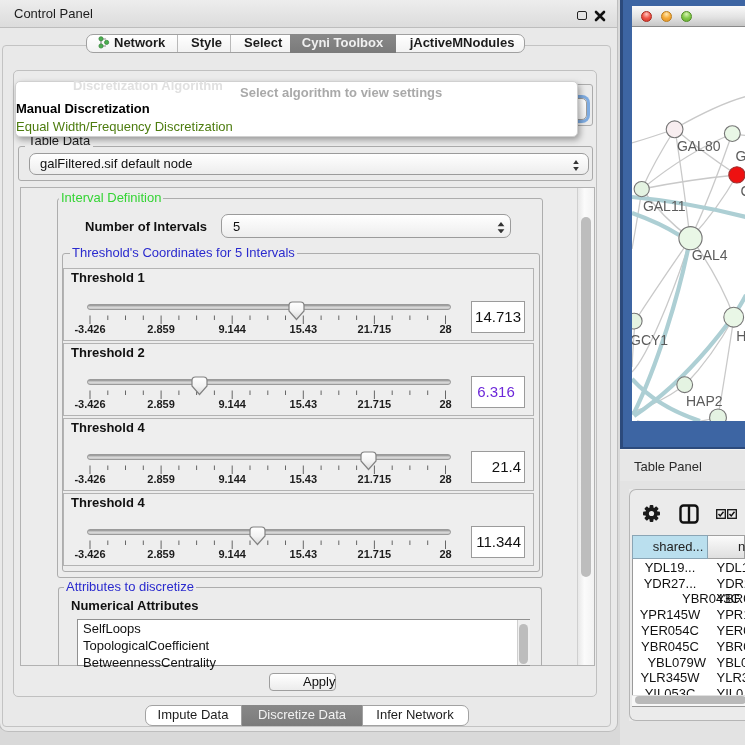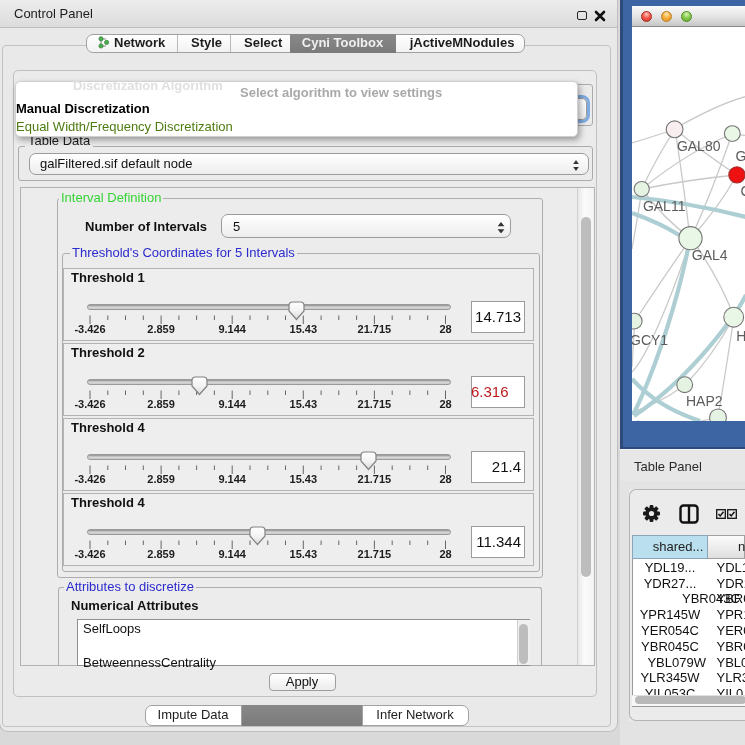--- a/index.html
+++ b/index.html
@@ -122,21 +122,21 @@
 <defs>
         <linearGradient id="thg342" x1="0" y1="0" x2="0" y2="1">
           <stop offset="0" stop-color="#ffffff"></stop>
           <stop offset="0.55" stop-color="#f2f2f2"></stop>
           <stop offset="1" stop-color="#d8d8d8"></stop>
         </linearGradient>
       </defs>
 <path d="M1,4.5 Q1,1 4.5,1 L12.5,1 Q16,1 16,4.5 L16,10 L8.5,18.5 L1,10 Z" fill="url(#thg342)" stroke="#828282" stroke-width="1.2"></path>
     </svg>
 <div class="abs" style="left:471px;top:376.0px;width:54px;height:32px;background:#ffffff;border:1px solid #9b9b9b;"></div>
-<div class="lbl" style="left:471px;top:377.0px;height:30px;line-height:30px;font-size:15px;color:#b91c1c;width:50px;text-align:left;">6.316</div>
+<div class="lbl" style="left:471px;top:377.0px;height:30px;line-height:30px;font-size:15px;color:#6d28d9;width:50px;text-align:center;">6.316</div>
 <div class="abs" style="left:63px;top:417.5px;width:470.5px;height:73px;border:1px solid #b3b3b3;background:#eeeeee;"></div>
 <div class="lbl" style="left:71px;top:414.5px;height:26px;line-height:26px;font-size:13px;color:#111;font-weight:bold;">Threshold 4</div>
 <div class="abs" style="left:87px;top:454.0px;width:364px;height:6px;background:linear-gradient(#8f8f8f,#d9d9d9 55%,#c7c7c7);border:1px solid #9a9a9a;border-radius:3px;"></div>
 <svg class="abs" style="left:70px;top:465.0px" width="390" height="28" viewBox="0 0 390 28">
       <line x1="20.0" y1="0.5" x2="20.0" y2="9" stroke="#666" stroke-width="1"></line>
       <line x1="37.8" y1="0.5" x2="37.8" y2="5" stroke="#666" stroke-width="1"></line>
       <line x1="55.5" y1="0.5" x2="55.5" y2="5" stroke="#666" stroke-width="1"></line>
       <line x1="73.3" y1="0.5" x2="73.3" y2="5" stroke="#666" stroke-width="1"></line>
       <line x1="91.1" y1="0.5" x2="91.1" y2="9" stroke="#666" stroke-width="1"></line>
       <line x1="108.9" y1="0.5" x2="108.9" y2="5" stroke="#666" stroke-width="1"></line>
@@ -216,28 +216,30 @@
       </defs>
 <path d="M1,4.5 Q1,1 4.5,1 L12.5,1 Q16,1 16,4.5 L16,10 L8.5,18.5 L1,10 Z" fill="url(#thg492)" stroke="#828282" stroke-width="1.2"></path>
     </svg>
 <div class="abs" style="left:471px;top:526.0px;width:54px;height:32px;background:#ffffff;border:1px solid #9b9b9b;"></div>
 <div class="lbl" style="left:471px;top:527.0px;height:30px;line-height:30px;font-size:15px;color:#111;width:50px;text-align:right;">11.344</div>
 <div class="abs" style="left:58px;top:587px;width:484px;height:79px;border:1px solid #adadad;border-radius:3px 3px 0 0;border-bottom:none;"></div>
 <div class="lbl" style="left:64px;top:574px;height:26px;line-height:26px;font-size:13px;color:#2a2ace;"><span style="background:#ececec;padding:0 2px;">Attributes to discretize</span></div>
 <div class="lbl" style="left:71px;top:593px;height:26px;line-height:26px;font-size:13px;color:#111;font-weight:bold;">Numerical Attributes</div>
 <div class="abs" style="left:77px;top:618.5px;width:453px;height:47.5px;background:#ffffff;border:1px solid #909090;overflow:hidden;"></div>
 <div class="lbl" style="left:83px;top:616px;height:26px;line-height:26px;font-size:13px;color:#111;">SelfLoops</div>
+<div class="lbl" style="left:83px;top:633px;height:26px;line-height:26px;font-size:13px;color:#111;">TopologicalCoefficient</div>
 <div class="lbl" style="left:83px;top:650px;height:26px;line-height:26px;font-size:13px;color:#111;">BetweennessCentrality</div>
 <div class="abs" style="left:516.5px;top:619.5px;width:13px;height:45.5px;background:#f0f0f0;border-left:1px solid #cfcfcf;"></div>
 <div class="abs" style="left:519px;top:624px;width:9px;height:40px;background:#bdbdbd;border-radius:4.5px;"></div>
 <div class="abs" style="left:268.5px;top:672.5px;width:67px;height:18.5px;background:linear-gradient(#ffffff,#ececec);border:1px solid #9e9e9e;border-radius:4px;"></div>
-<div class="lbl" style="left:268.5px;top:668.5px;height:26px;line-height:26px;font-size:13px;color:#111;width:67px;text-align:center;">Apply</div>
+<div class="lbl" style="left:268.5px;top:668.5px;height:26px;line-height:26px;font-size:13px;color:#111;width:67px;text-align:right;">Apply</div>
 <div class="abs" style="left:144.5px;top:704.5px;width:324px;height:21.5px;background:#ffffff;border:1px solid #a2a2a2;border-radius:7px;overflow:hidden;"></div>
 <div class="abs" style="left:242px;top:704.5px;width:120px;height:21.5px;background:linear-gradient(#888888,#7b7b7b);"></div>
 <div class="lbl" style="left:144.5px;top:702px;height:26px;line-height:26px;font-size:13px;color:#1c1c1c;width:97px;text-align:center;">Impute Data</div>
+<div class="lbl" style="left:242px;top:702px;height:26px;line-height:26px;font-size:13px;color:#f2f2f2;width:120px;text-align:center;">Discretize Data</div>
 <div class="lbl" style="left:362px;top:702px;height:26px;line-height:26px;font-size:13px;color:#1c1c1c;width:106px;text-align:center;">Infer Network</div>
 <div class="abs" style="left:241px;top:705px;width:1px;height:20.5px;background:#a2a2a2;"></div>
 <div class="abs" style="left:362px;top:705px;width:1px;height:20.5px;background:#a2a2a2;"></div>
 <div class="abs" style="left:86px;top:33.5px;width:438.5px;height:19.5px;background:linear-gradient(#ffffff,#f2f2f2);border:1px solid #a0a0a0;border-radius:7px;overflow:hidden;"></div>
 <div class="abs" style="left:289.5px;top:33.5px;width:106px;height:19.5px;background:linear-gradient(#898989,#7a7a7a);"></div>
 <svg class="abs" style="left:97px;top:36px" width="13" height="13" viewBox="0 0 13 13">
 <path d="M4,3 L9,3 M4,3 L4,10 M4,10 L9,10" stroke="#8a8a8a" stroke-width="1.2" fill="none"></path>
 <circle cx="4" cy="2.8" r="2.1" fill="#4caf50" stroke="#2e7d32" stroke-width="0.7"></circle>
 <circle cx="4" cy="10" r="2.1" fill="#4caf50" stroke="#2e7d32" stroke-width="0.7"></circle>
 <circle cx="9.6" cy="6.4" r="2.1" fill="#4caf50" stroke="#2e7d32" stroke-width="0.7"></circle>

